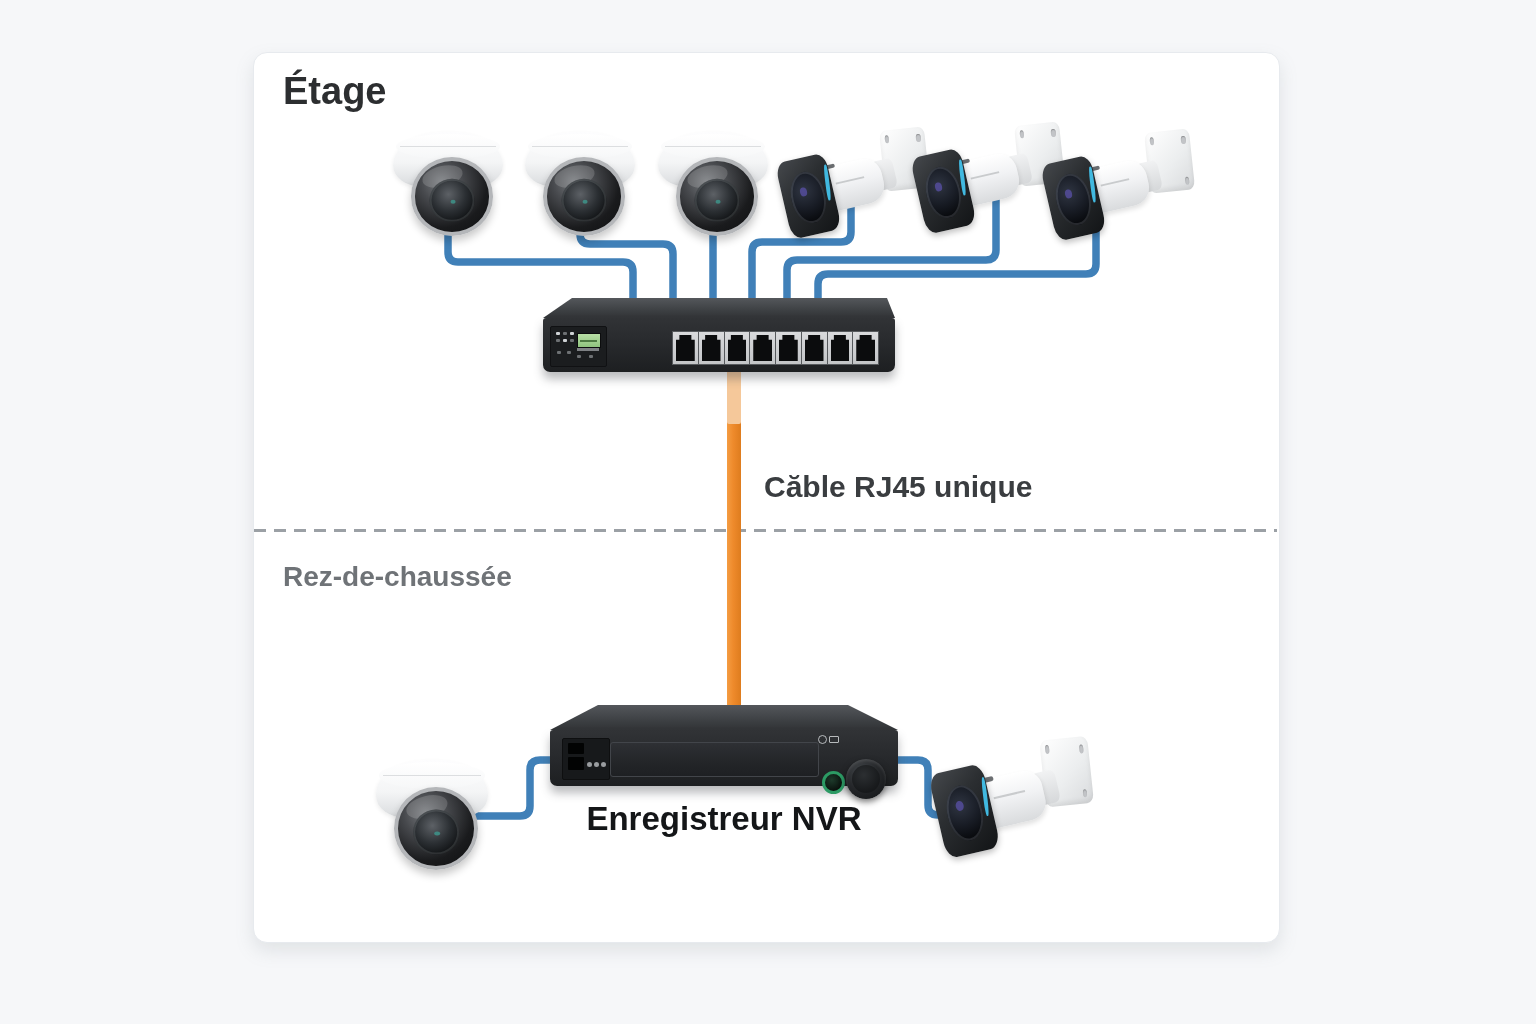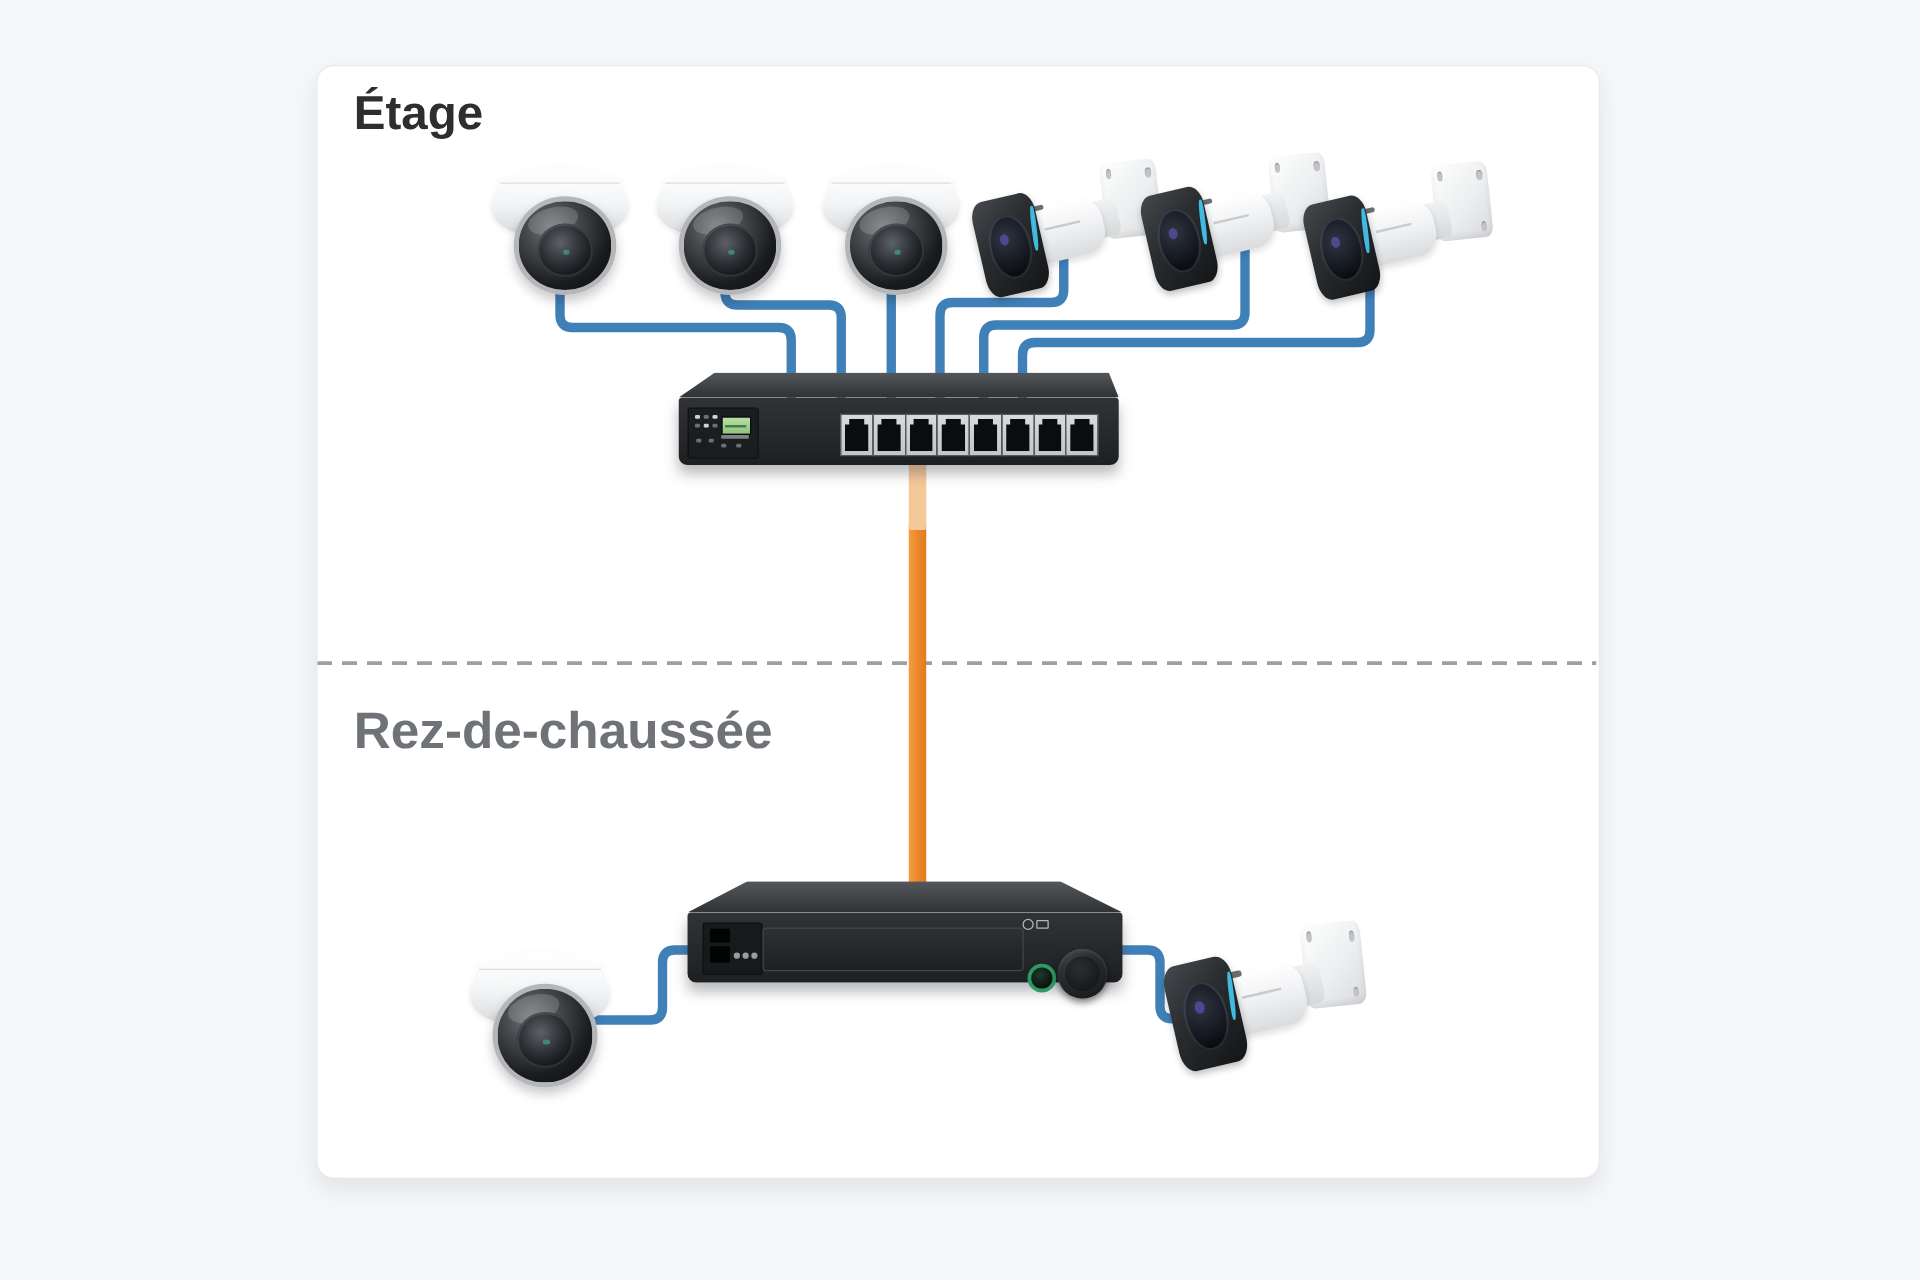--- a/index.html
+++ b/index.html
@@ -2,21 +2,21 @@
 <html><head>
 <meta charset="utf-8">
 <style>
   html,body{margin:0;padding:0;}
   body{font-family:"Liberation Sans",sans-serif;background:#f6f7f9;}
   .stage{position:relative;width:1536px;height:1024px;background:#f6f7f9;overflow:hidden;}
   .card{position:absolute;left:253px;top:52px;width:1025px;height:889px;background:#ffffff;
         border:1px solid #e7eaee;border-radius:14px;box-shadow:0 8px 18px rgba(130,136,145,.18);}
   .abs{position:absolute;}
   .title-upper{left:283px;top:70px;font-size:38px;font-weight:600;color:#2c2e30;}
-  .title-lower{left:283px;top:561px;font-size:41px;font-weight:600;color:#6f7377;}
+  .title-lower{left:283px;top:561px;font-size:28px;font-weight:600;color:#6f7377;}
   .divider{left:254px;top:529px;width:1023px;height:3px;
            background:repeating-linear-gradient(90deg,#9ba0a5 0 12px,transparent 12px 20px);}
   svg.cables{left:0;top:0;width:1536px;height:1024px;pointer-events:none;}
 
   
   .up-cable-light{left:727px;top:370px;width:14px;height:54px;background:#f5c89a;border-radius:2px;}
   .up-cable{left:727px;top:420px;width:14px;height:296px;
             background:linear-gradient(90deg,#f49c42 0%,#ee8a2b 45%,#de7c1e 100%);}
 
   
@@ -237,39 +237,41 @@
             <div class="jack"></div>
           </div>
           <div class="port">
             <div class="jack"></div>
           </div>
         </div>
     </div>
   </div>
 
 
+  <div class="abs label-cable">Căble RJ45 unique</div>
 
   <div class="abs nvr">
     <div class="dev-top"></div>
     <div class="dev-front">
       <div class="nvr-panel">
         <div class="nvr-sq" style="top:4px;height:11px;"></div>
         <div class="nvr-sq" style="top:18px;height:13px;"></div>
         <div class="nvr-dot" style="left:24px;top:23px;"></div>
         <div class="nvr-dot" style="left:31px;top:23px;"></div>
         <div class="nvr-dot" style="left:38px;top:23px;"></div>
       </div>
       <div class="nvr-tray"></div>
       <div class="nvr-ico" style="left:268px;"></div>
       <div class="nvr-ico b" style="left:279px;"></div>
       <div class="nvr-btn"></div>
       <div class="nvr-knob"></div>
     </div>
   </div>
 
+  <div class="abs label-nvr">Enregistreur NVR</div>
 
   <div class="abs dome" style="left:376px;top:760px;width:112px;height:104px;">
     <div class="dome-cap"></div>
     <div class="dome-glass">
       <div class="dome-lens">
           <div class="dome-glint"></div>
         </div>
     </div>
   </div>
 

